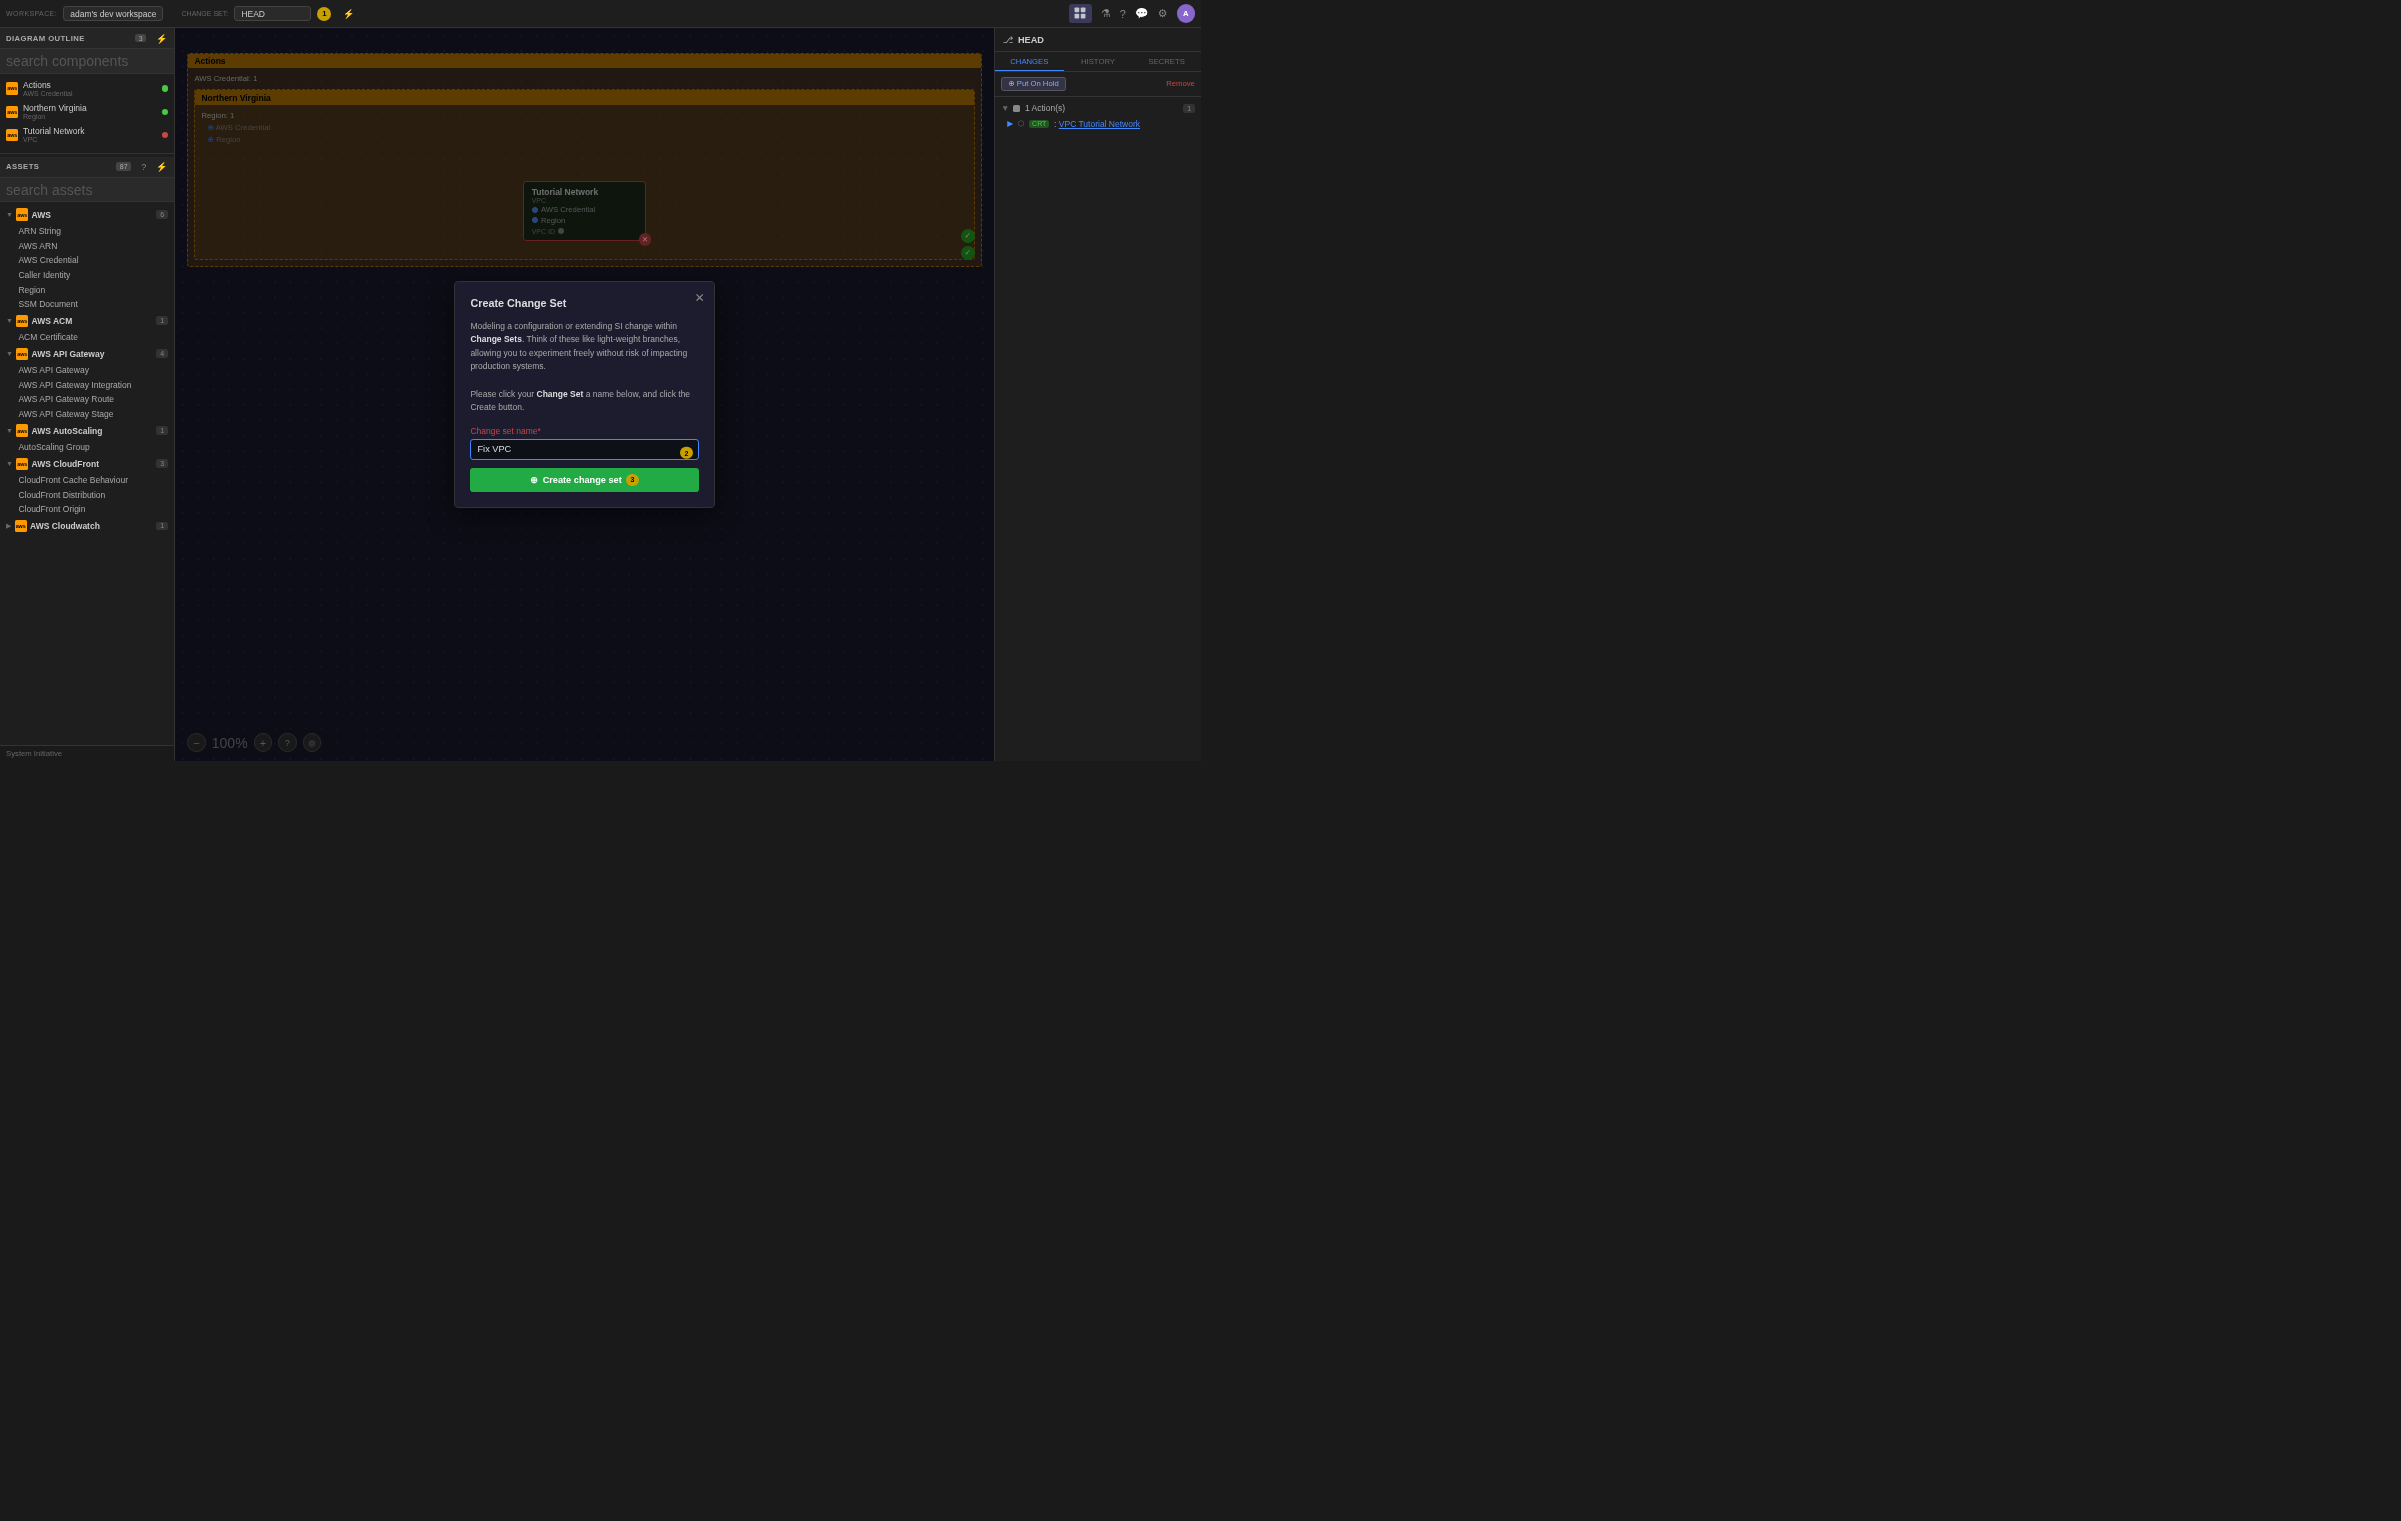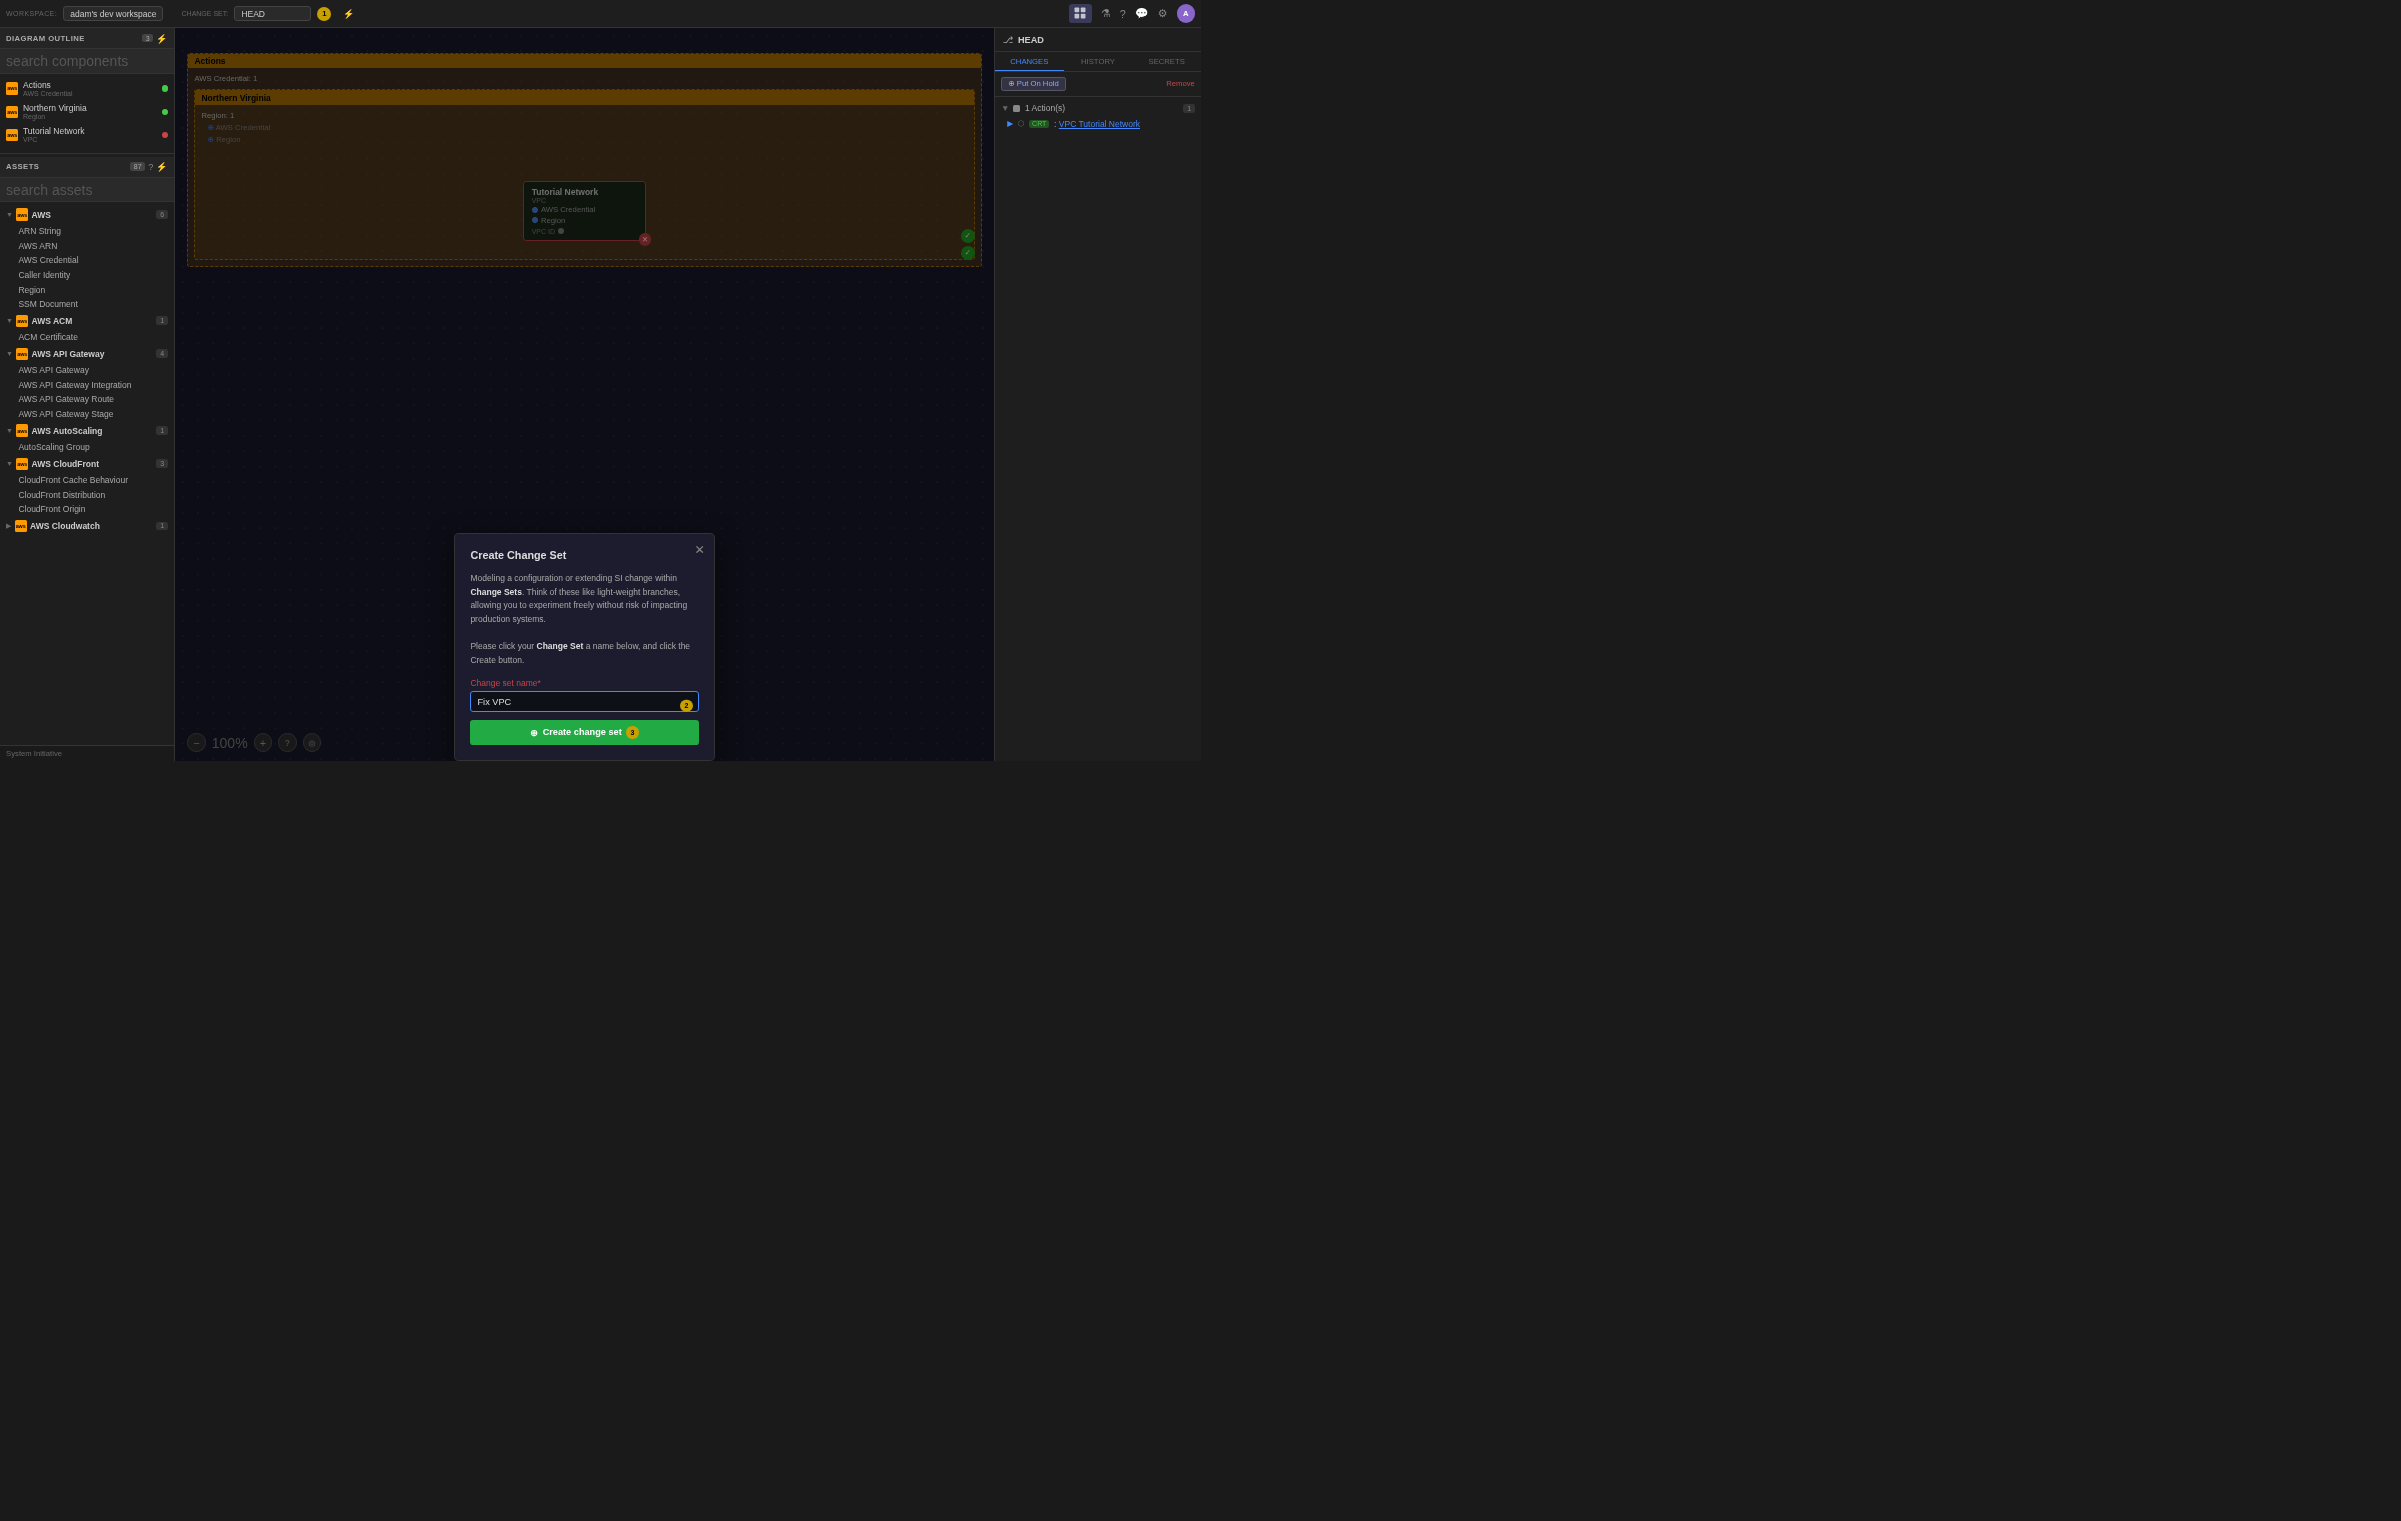--- a/index.html
+++ b/index.html
@@ -113,21 +113,21 @@
       flex-shrink: 0;
     }
 
     
     .section-header {
       display: flex;
       align-items: center;
       padding: 4.6px 6.1px;
       background: #252525;
       border-bottom: 0.8px solid #333;
-      gap: 3px;
+      gap: 10px;
     }
     .section-title {
       font-size: 7.7px;
       font-weight: 600;
       color: #aaa;
       text-transform: uppercase;
       letter-spacing: 0.4px;
       flex: 1;
     }
     .section-badge {
@@ -589,21 +589,21 @@
       padding: 0.8px 3.8px;
       font-size: 7px;
     }
 
     
     .modal-overlay {
       position: absolute;
       top: 0; left: 0; right: 0; bottom: 0;
       background: rgba(0,0,0,0.5);
       display: flex;
-      align-items: flex-end;
+      align-items: center;
       justify-content: center;
       z-index: 100;
     }
     .modal {
       background: #1c1c2e;
       border: 0.8px solid #333;
       border-radius: 4.6px;
       width: 261px;
       padding: 15.4px;
       position: relative;

